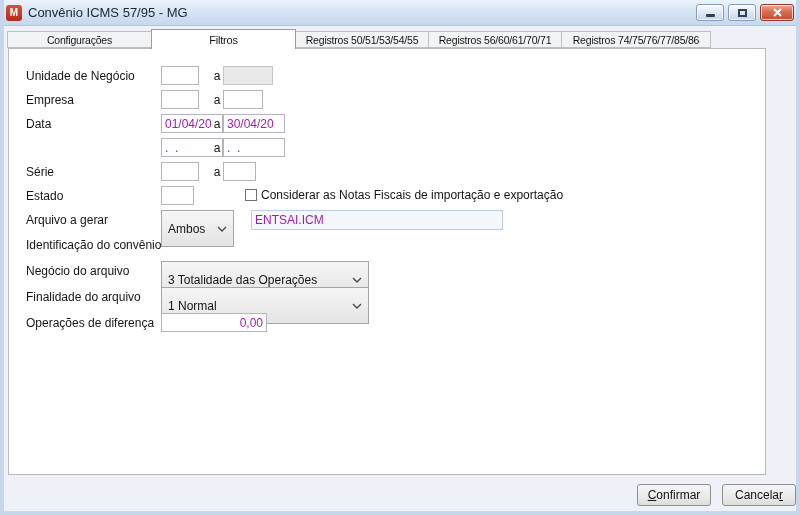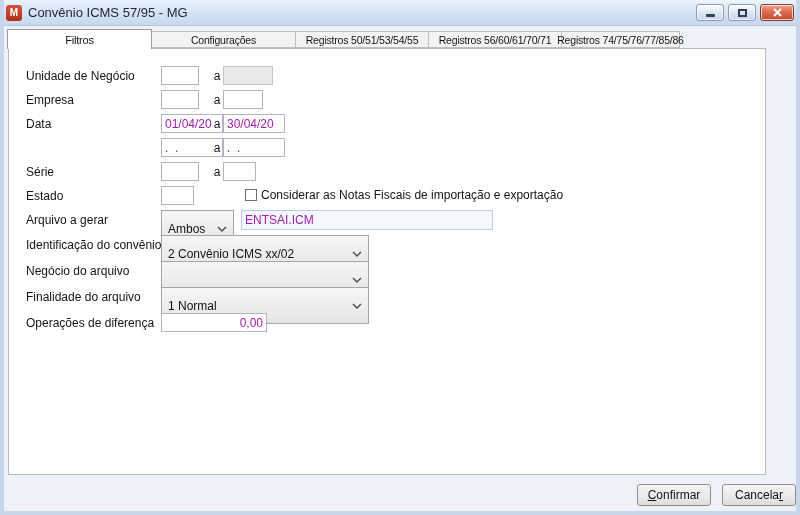--- a/index.html
+++ b/index.html
@@ -38,37 +38,37 @@
   .tabstrip{position:absolute;left:4px;top:29px;height:19px;display:flex;align-items:flex-end;z-index:3;}
   .tab{
     height:17px;background:#f2f3f5;border:1px solid #bfbfbf;margin-left:-1px;
     display:flex;align-items:center;justify-content:center;
     font-size:10.5px;letter-spacing:-0.2px;color:#141414;white-space:nowrap;
   }
   .tab.active{
     height:20px;margin-bottom:-1px;background:#ffffff;border-color:#9c9c9c;border-bottom:none;
     font-size:11px;z-index:4;
   }
-  .w145{width:145px;} .w134{width:134px;} .w140{width:119px;}
+  .w145{width:145px;} .w134{width:134px;} .w140{width:150px;}
   
   .page{
     position:absolute;left:4px;top:48px;width:758px;height:427px;
     background:#fff;border:1px solid #b9b9b9;z-index:1;
   }
   .frow{position:absolute;left:0;right:0;height:21px;}
   .lbl{position:absolute;left:17px;top:3px;font-size:12px;color:#141414;white-space:nowrap;}
   .in{
     position:absolute;top:0;height:19px;border:1px solid #b3b3c2;background:#fff;
     color:#a21caf;font-family:"Liberation Sans",sans-serif;font-size:12px;padding:0 3px;outline:none;
   }
   .in.dis{background:#e9e9e9;border-color:#c5c5c5;}
   .c1{left:152px;} .c2{left:214px;}
   .iw38{width:38px;} .iw50{width:50px;} .iw40{width:40px;} .iw62{width:62px;} .iw33{width:33px;}
   .sep{position:absolute;left:200px;width:16px;top:3px;text-align:center;font-size:12px;color:#141414;}
-  .file-in{left:232px;width:252px;height:20px;background:#f4f8fd;border-color:#bccdea;}
+  .file-in{left:242px;width:252px;height:20px;background:#f4f8fd;border-color:#bccdea;}
   .num-in{left:152px;width:106px;text-align:right;}
   .combo{
     position:absolute;top:0;height:37px;left:152px;
     background:linear-gradient(#f6f6f6,#e4e4e4);border:1px solid #a6a6a6;
     display:flex;align-items:center;padding:0 6px;font-size:12px;color:#141414;white-space:nowrap;
   }
   .combo .chev{margin-left:auto;flex:0 0 auto;}
   .cw73{width:73px;} .cw208{width:208px;}
   .cbrow{position:absolute;top:2px;display:flex;align-items:center;gap:4px;}
   .cb{width:12px;height:12px;border:1px solid #707070;background:#fff;flex:0 0 auto;}
@@ -103,22 +103,22 @@
       </div>
       <div class="winbtn close">
         <svg width="9" height="9" viewBox="0 0 9 9">
           <path d="M1 1 L8 8 M8 1 L1 8" stroke="#ffffff" stroke-width="2" fill="none"></path>
         </svg>
       </div>
     </div>
   </div>
 
   <div class="tabstrip">
+    <div class="tab w145">Configurações</div>
     <div class="tab active w145">Filtros</div>
-    <div class="tab w145">Configurações</div>
     <div class="tab w134">Registros 50/51/53/54/55</div>
     <div class="tab w134">Registros 56/60/61/70/71</div>
     <div class="tab w140">Registros 74/75/76/77/85/86</div>
   </div>
 
   <div class="page">
 
     <div class="frow" style="top:17px">
       <span class="lbl">Unidade de Negócio</span>
       <input class="in c1 iw38" value="" style="">
@@ -168,31 +168,26 @@
         <span>Ambos</span>
         <svg class="chev" width="10" height="6" viewBox="0 0 10 6">
           <polyline points="1,1 5,5 9,1" fill="none" stroke="#4a4a4a" stroke-width="1.4"></polyline>
         </svg>
       </div>
       <input class="in file-in" value="ENTSAI.ICM" style="">
     </div>
 
     <div class="frow" style="top:186px">
       <span class="lbl">Identificação do convênio</span>
-      <div class="combo cw208">
-        <span>2 Convênio ICMS xx/02</span>
-        <svg class="chev" width="10" height="6" viewBox="0 0 10 6">
-          <polyline points="1,1 5,5 9,1" fill="none" stroke="#4a4a4a" stroke-width="1.4"></polyline>
-        </svg>
-      </div>
     </div>
 
     <div class="frow" style="top:212px">
       <span class="lbl">Negócio do arquivo</span>
       <div class="combo cw208">
+        <span>3 Totalidade das Operações</span>
         <svg class="chev" width="10" height="6" viewBox="0 0 10 6">
           <polyline points="1,1 5,5 9,1" fill="none" stroke="#4a4a4a" stroke-width="1.4"></polyline>
         </svg>
       </div>
     </div>
 
     <div class="frow" style="top:238px">
       <span class="lbl">Finalidade do arquivo</span>
       <div class="combo cw208">
         <span>1 Normal</span>

